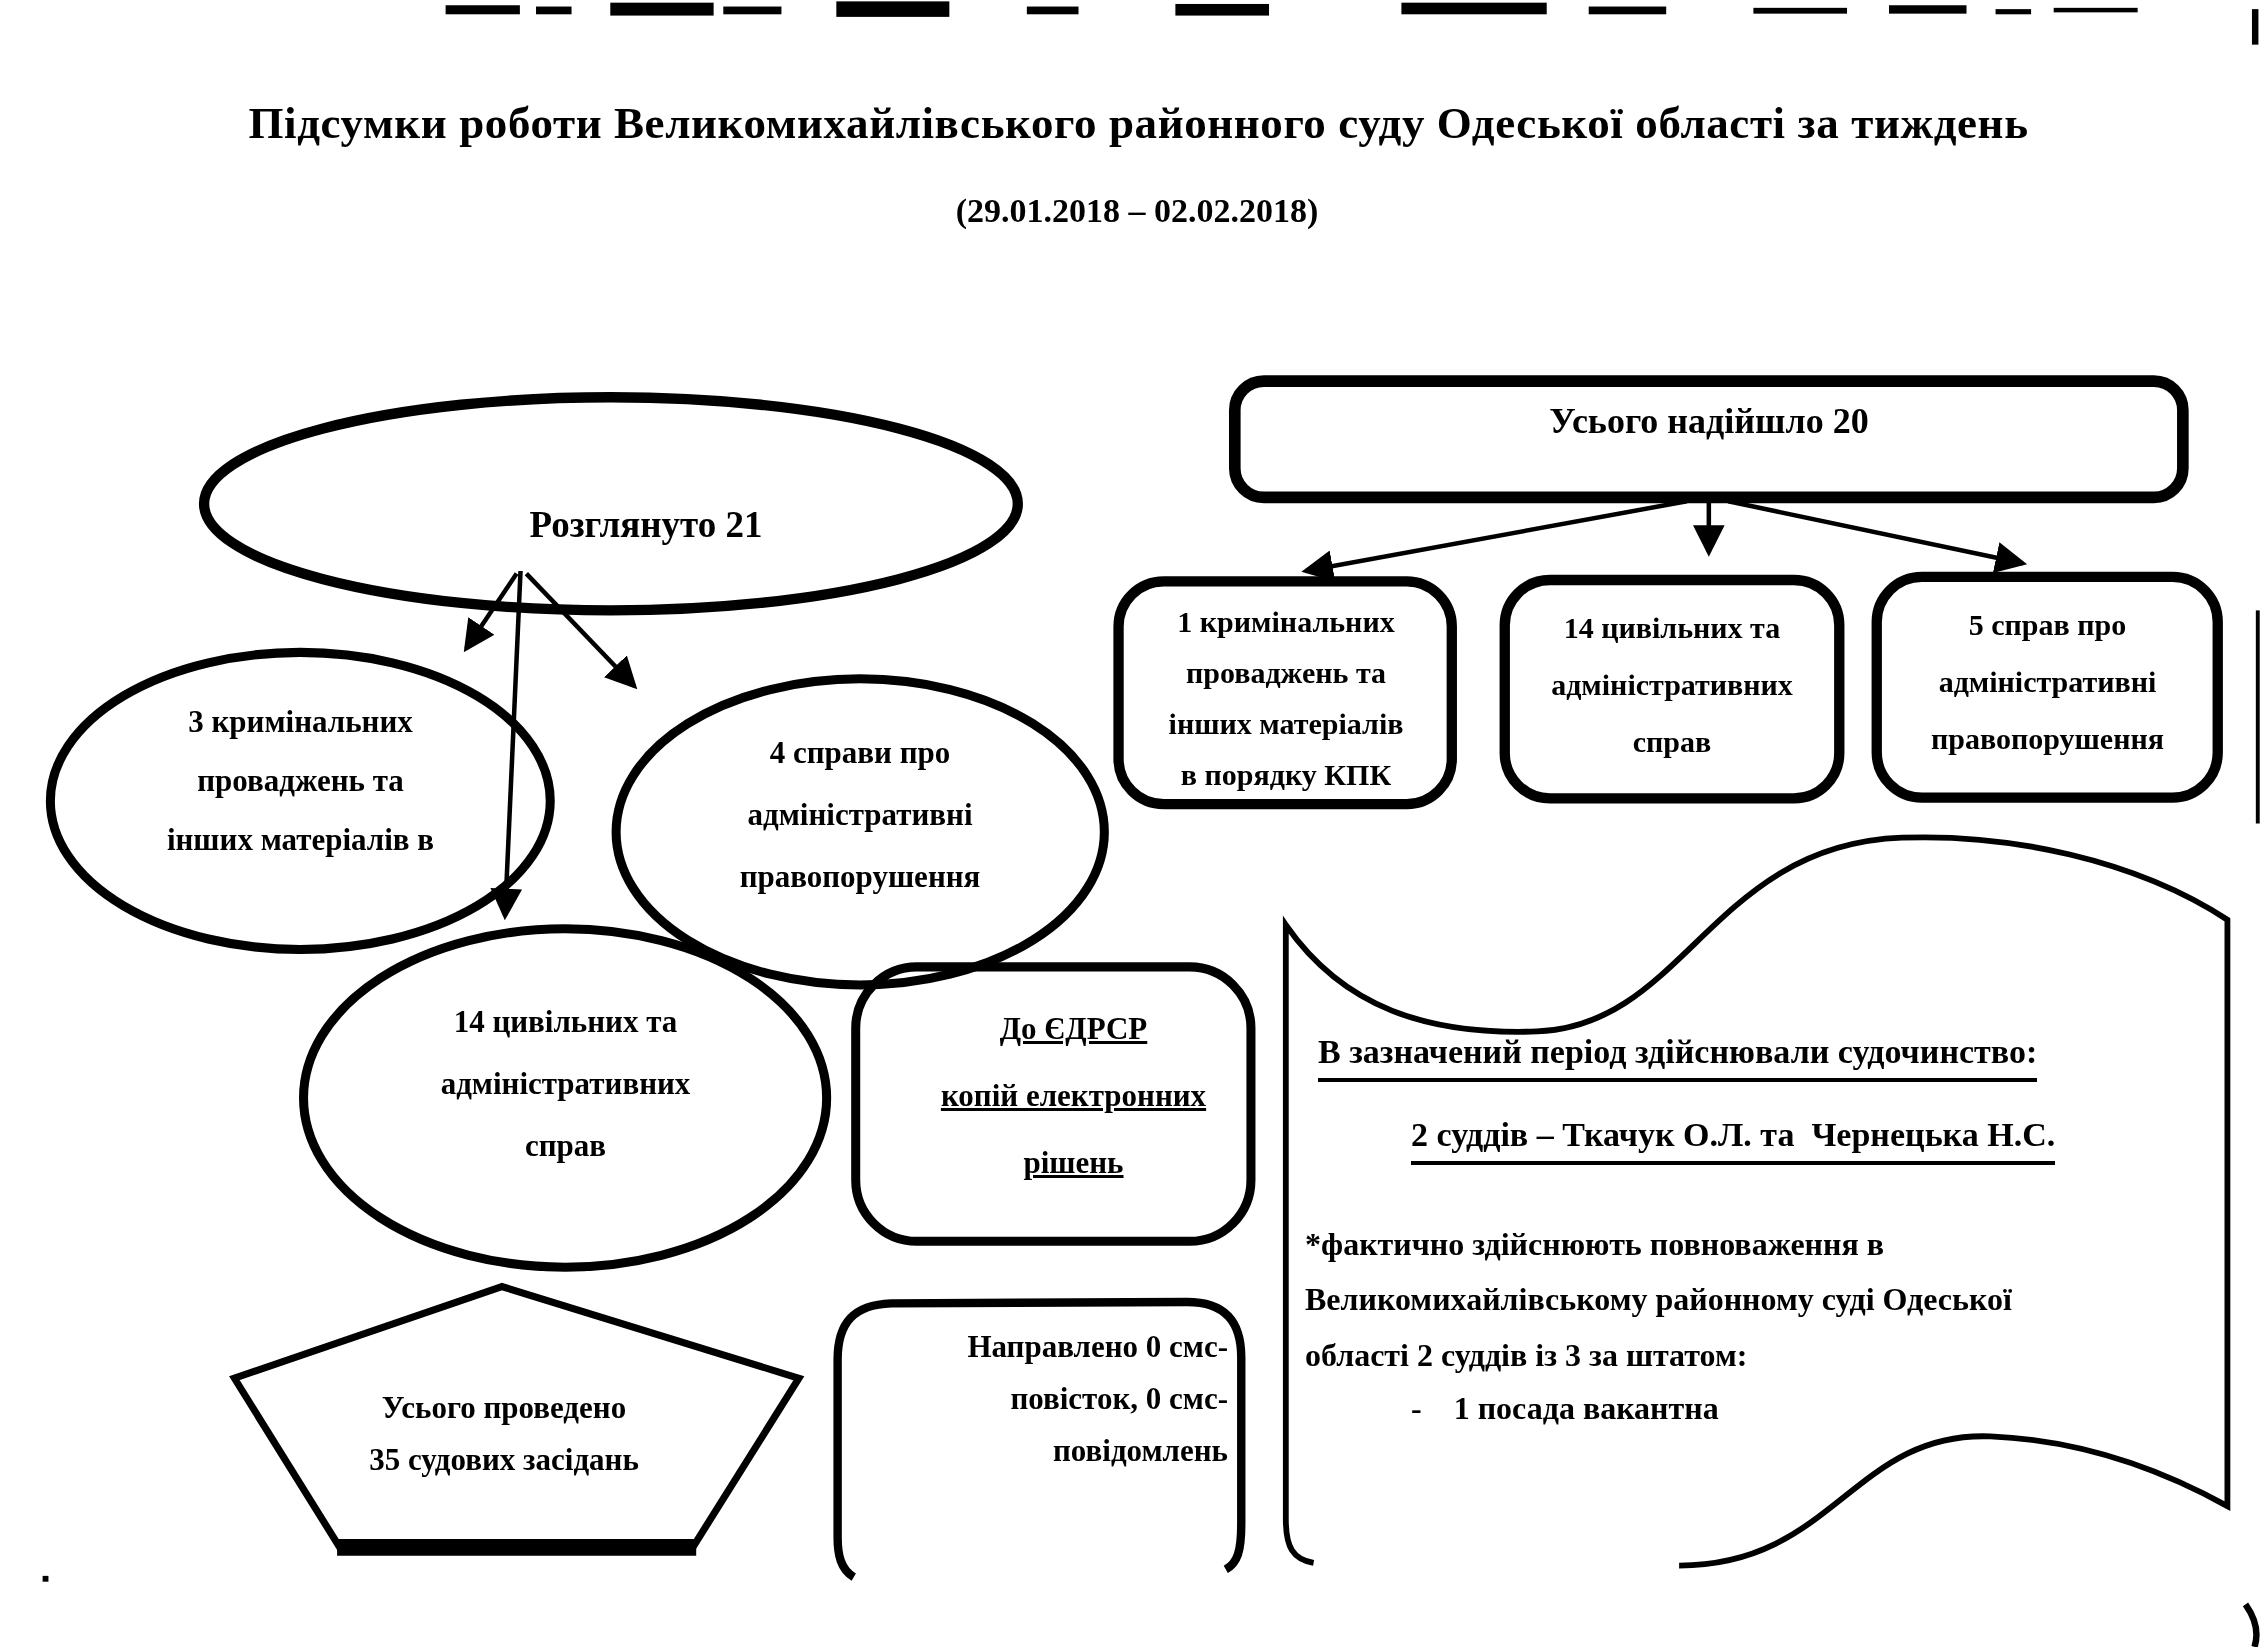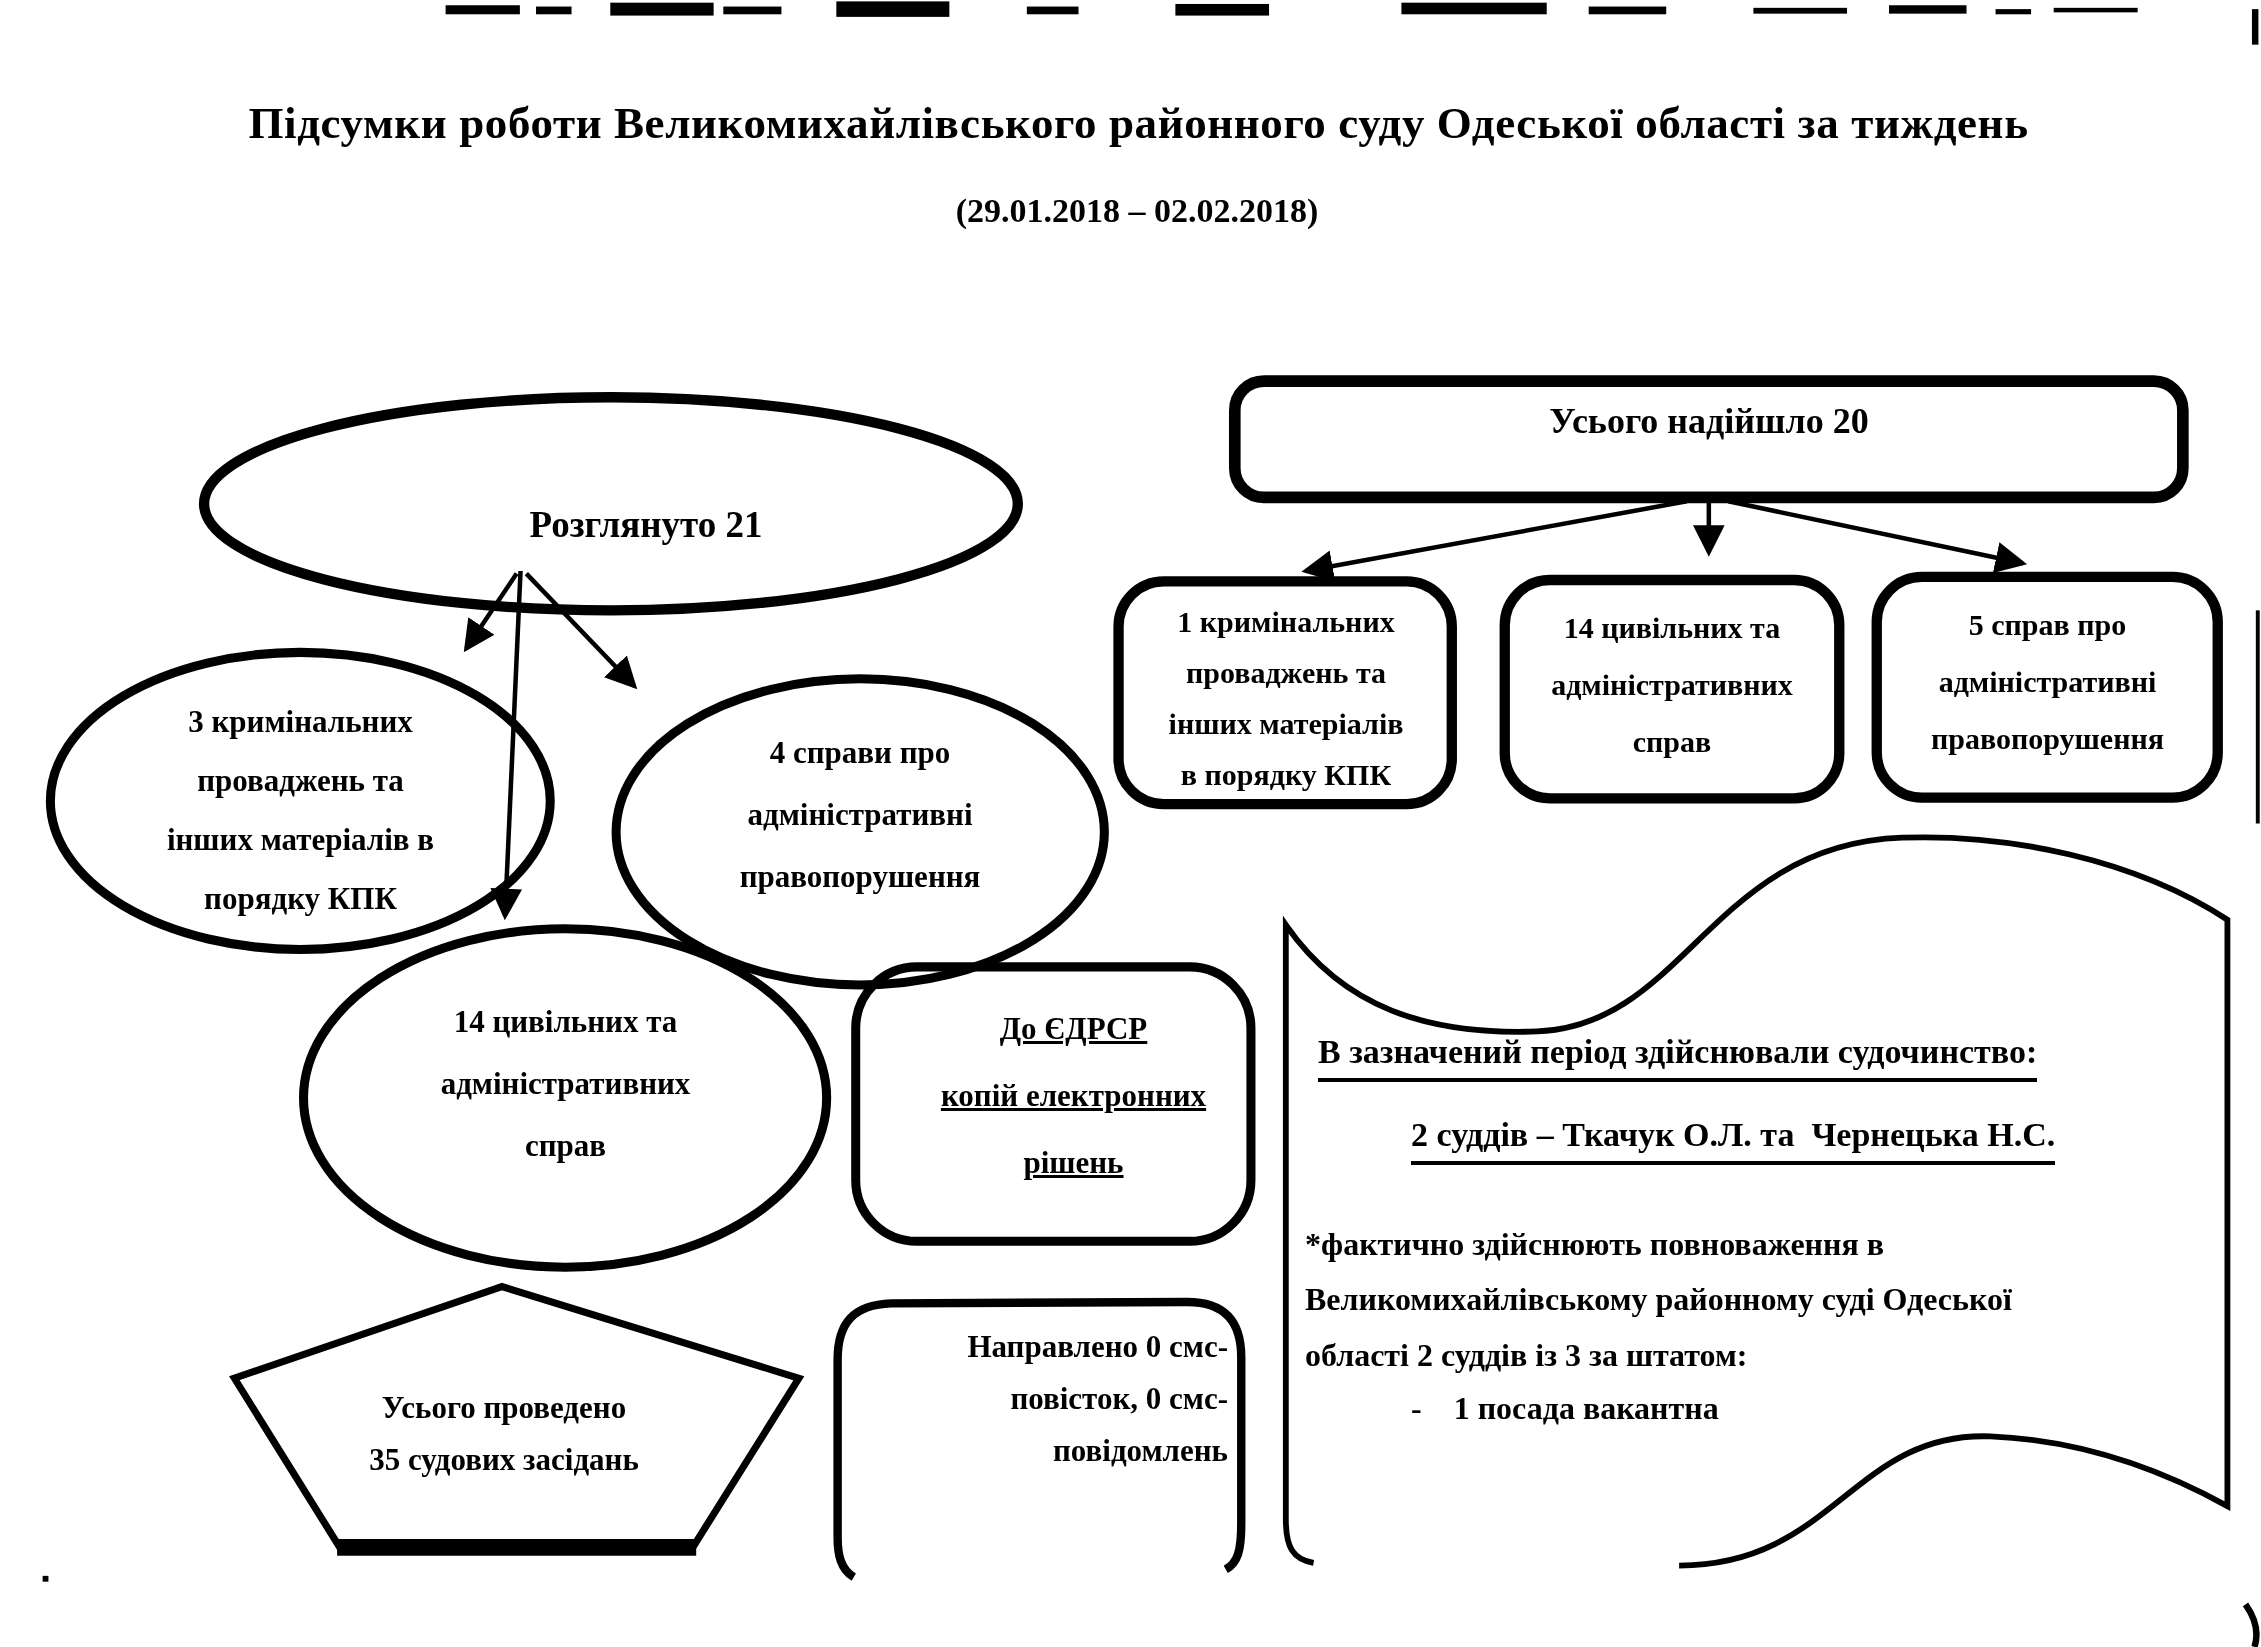--- a/index.html
+++ b/index.html
@@ -117,21 +117,20 @@
 <div class="abs" id="page-title">Підсумки роботи Великомихайлівського районного суду Одеської області за тиждень</div>
 <div class="abs" id="page-subtitle">(29.01.2018 – 02.02.2018)</div>
 
 <div class="label" id="lbl-reviewed-total">
   <div class="line">Розглянуто 21</div>
 </div>
 <div class="label" id="lbl-rev-criminal">
   <div class="line">3 кримінальних</div>
   <div class="line">проваджень та</div>
   <div class="line">інших матеріалів в</div>
-  <div class="line">порядку КПК</div>
 </div>
 <div class="label" id="lbl-rev-admin">
   <div class="line">4 справи про</div>
   <div class="line">адміністративні</div>
   <div class="line">правопорушення</div>
 </div>
 <div class="label" id="lbl-rev-civil">
   <div class="line">14 цивільних та</div>
   <div class="line">адміністративних</div>
   <div class="line">справ</div>

